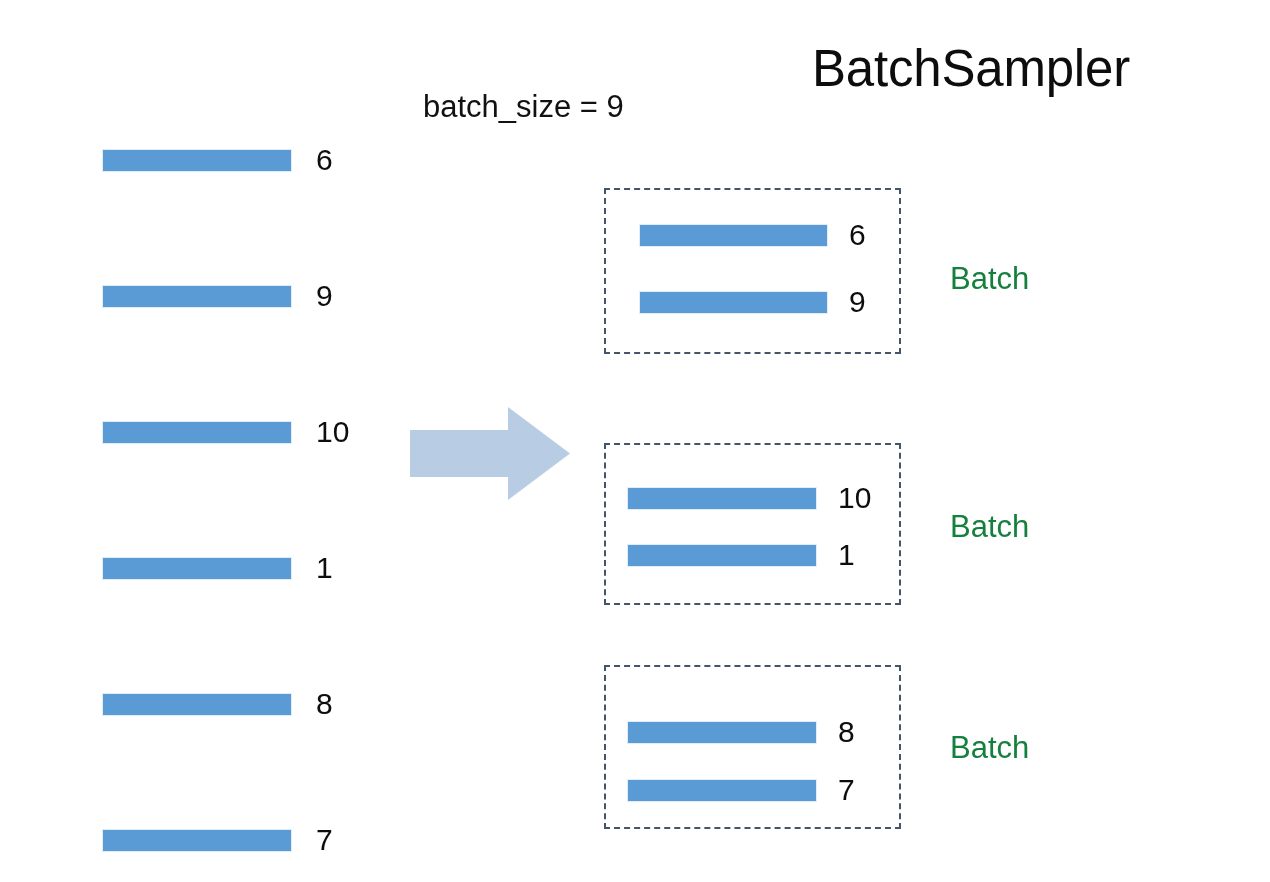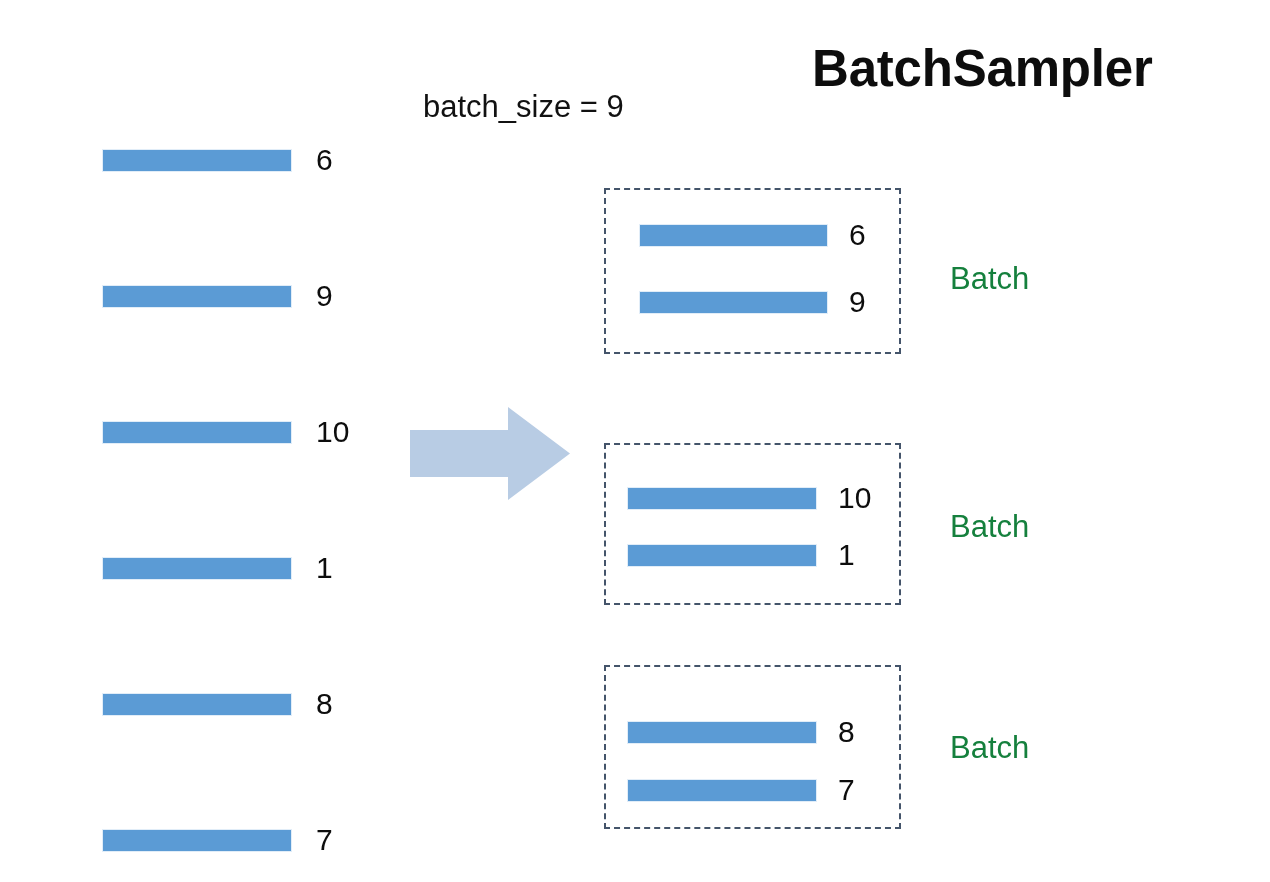--- a/index.html
+++ b/index.html
@@ -20,21 +20,21 @@
     overflow: hidden;
   }
 
   
   .title {
     position: absolute;
     left: 812px;
     top: 40px;
     font-size: 51px;
     line-height: 58px;
-    font-weight: 700;
+    font-weight: 400;
     color: #0d0d0d;
     letter-spacing: -0.2px;
     white-space: nowrap;
   }
 
   
   .batch-size-label {
     position: absolute;
     left: 423px;
     top: 88px;

